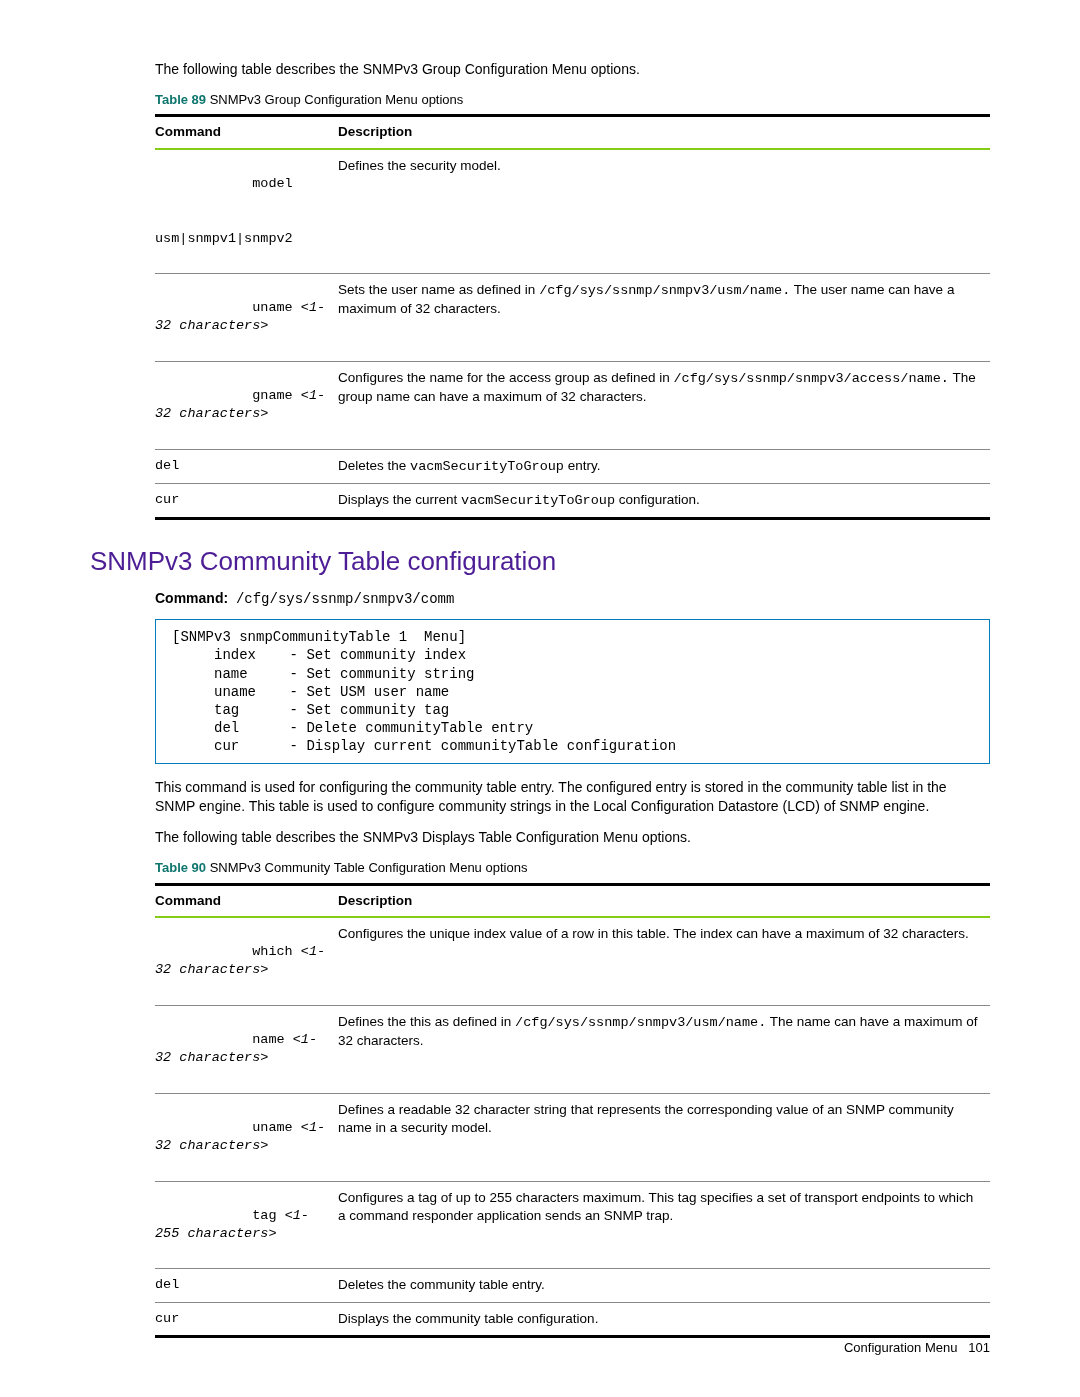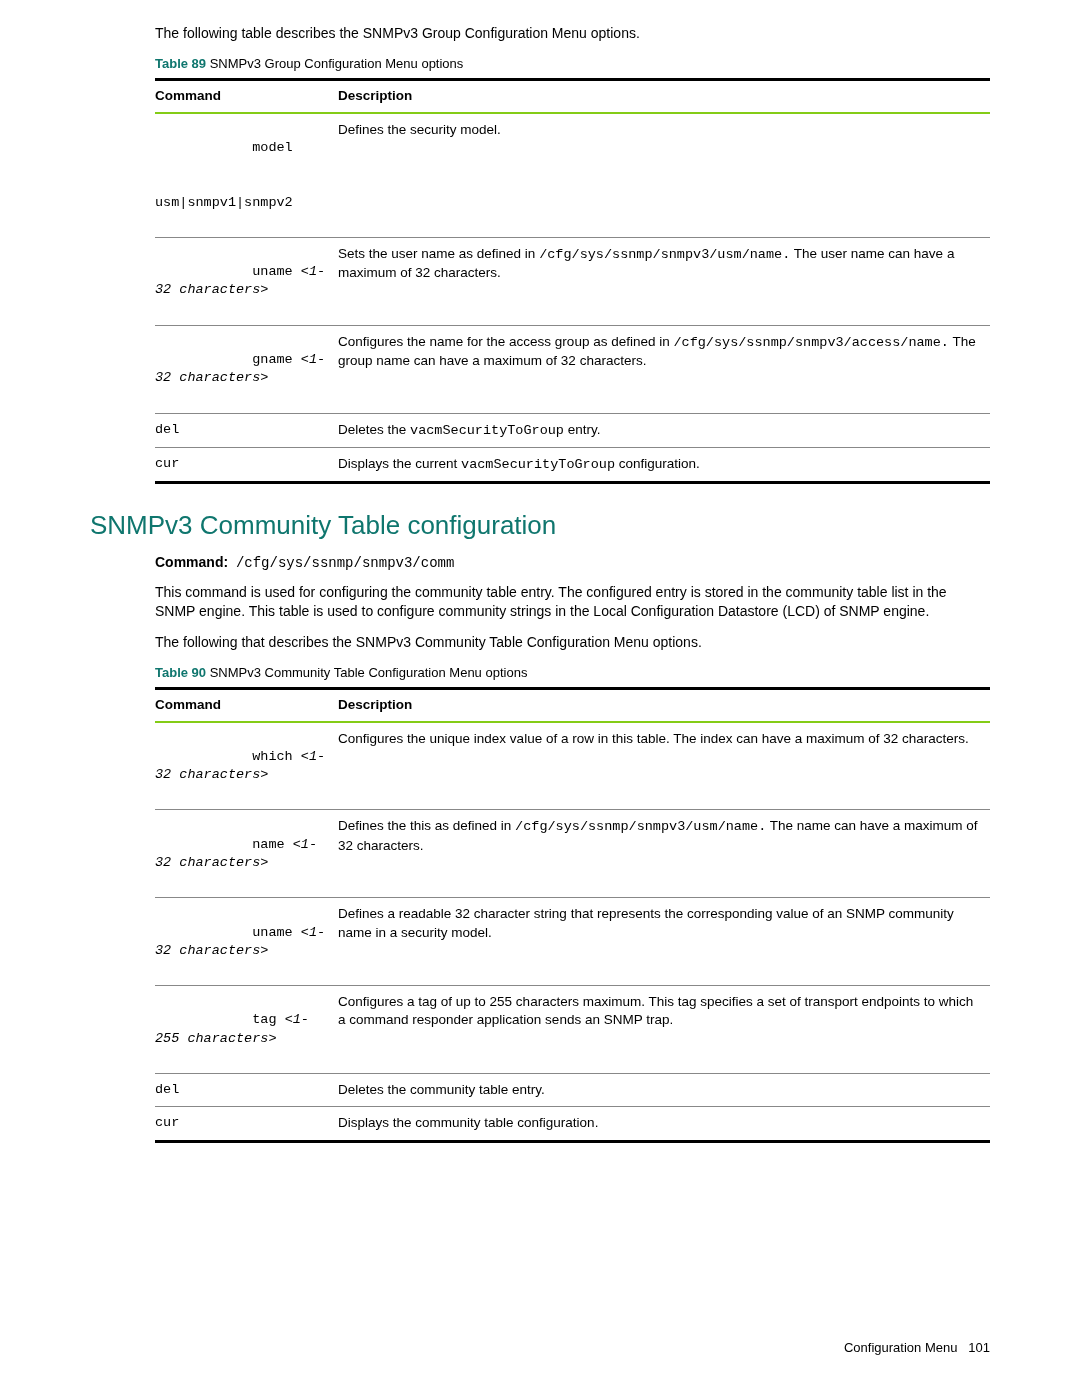--- a/index.html
+++ b/index.html
@@ -8,40 +8,40 @@
     background: #fff;
     color: #000;
     font-family: Arial, Helvetica, sans-serif;
     font-size: 14px;
     line-height: 1.35;
   }
   .page {
     width: 1080px;
     min-height: 1397px;
     margin: 0 auto;
-    padding: 24px 90px 40px 90px;
+    padding: 60px 90px 40px 90px;
     box-sizing: border-box;
     position: relative;
   }
   .indent {
     margin-left: 65px;
   }
   p {
     margin: 0 0 12px 0;
   }
   .caption {
     font-size: 13px;
     margin: 0 0 6px 0;
   }
   .caption .num {
     color: #0f766e;
     font-weight: bold;
   }
   .h2 {
-    color: #0f766e;
+    color: #4c1d95;
     font-size: 26px;
     font-weight: normal;
     margin: 24px 0 10px 0;
   }
   .cmdline {
     margin: 0 0 10px 0;
     font-size: 14px;
   }
   .cmdline b {
     font-weight: bold;
@@ -156,24 +156,31 @@
 
   <h2 class="h2">SNMPv3 Community Table configuration</h2>
 
   <div class="indent">
 
     <p class="cmdline">
       <b>Command:</b>
       &nbsp;<span class="mono">/cfg/sys/ssnmp/snmpv3/comm</span>
     </p>
 
+    <div class="codebox">[SNMPv3 snmpCommunityTable 1  Menu]
+     index    - Set community index
+     name     - Set community string
+     uname    - Set USM user name
+     tag      - Set community tag
+     del      - Delete communityTable entry
+     cur      - Display current communityTable configuration</div>
 
     <p>This command is used for configuring the community table entry. The configured entry is stored in the community table list in the SNMP engine. This table is used to configure community strings in the Local Configuration Datastore (LCD) of SNMP engine.</p>
 
-    <p>The following that describes the SNMPv3 Community Table Configuration Menu options.</p>
+    <p>The following table describes the SNMPv3 Displays Table Configuration Menu options.</p>
 
     <p class="caption">
       <span class="num">Table 90</span>
       <span>SNMPv3 Community Table Configuration Menu options</span>
     </p>
 
     <table>
       <thead>
         <tr>
           <th>Command</th>

